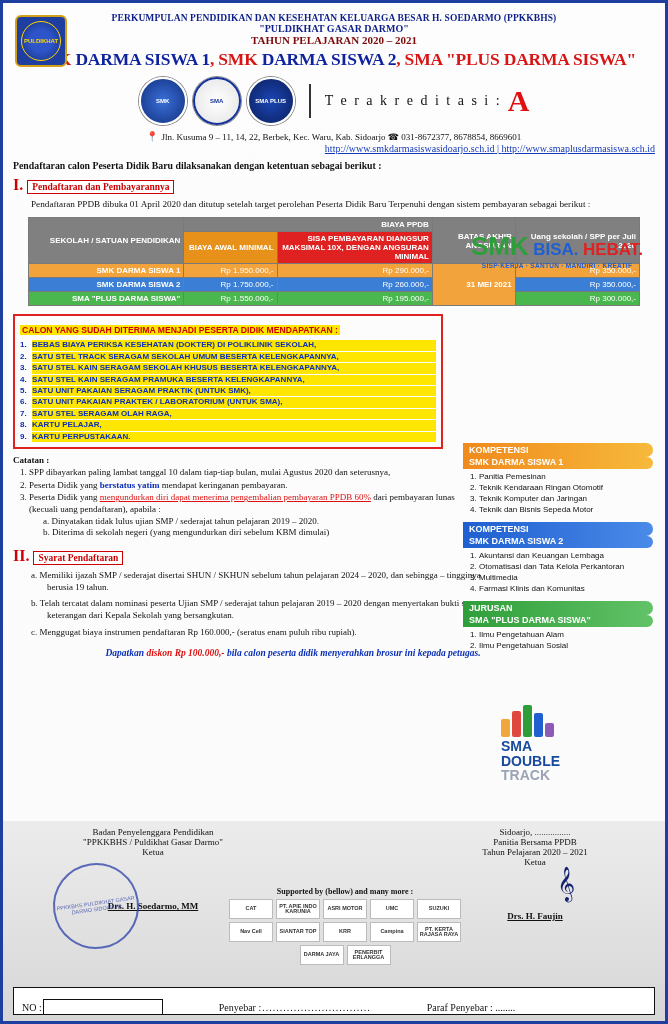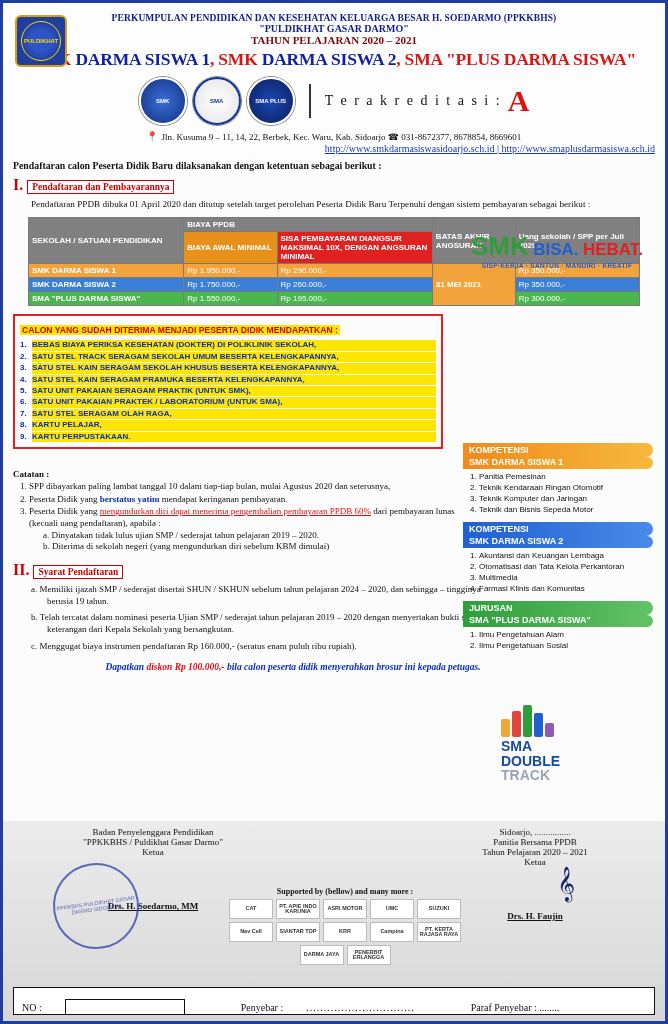--- a/index.html
+++ b/index.html
@@ -83,21 +83,21 @@
     display:inline-block; border:1px solid #c00; color:#c00; font-weight:bold;
     font-size:9.5px; padding:1px 4px; background:#fff;
   }
   .para { font-size:9.2px; margin:4px 0 0 18px; line-height:1.35; }
   
   table.biaya {
     width:612px; margin:7px auto 0 auto; border-collapse:collapse;
     font-family:"Liberation Sans", sans-serif; font-size:8px;
   }
   table.biaya th, table.biaya td {
-    border:1px solid #7a7a7a; text-align:left; padding:2px 3px; color:#fff;
+    border:1px solid #7a7a7a; text-align:right; padding:2px 3px; color:#fff;
   }
   .th-grey { background:#808080; font-weight:bold; }
   .th-orange { background:#e8911a; }
   .th-red { background:#e02121; }
   .row-orange td { background:#f2a33c; }
   .row-blue td { background:#3a7fd5; }
   .row-green td { background:#49b64e; }
   .cell-red { background:#e02121; font-weight:bold; }
   .school-name { font-weight:bold; }
   
@@ -130,21 +130,21 @@
     color:#fff; font-weight:bold; font-size:9px; padding:2px 6px;
     border-radius:0 8px 8px 0;
   }
   .panel-orange { background:linear-gradient(90deg,#f08a1c,#f6b93b); }
   .panel-blue { background:linear-gradient(90deg,#1f5fd0,#4a8ae8); }
   .panel-green { background:linear-gradient(90deg,#2f9e3a,#62c267); }
   .panel-sub { font-weight:bold; font-size:9px; padding:0 6px 2px 6px; color:#fff; }
   .panel-list { margin:3px 0 8px 0; padding-left:16px; font-size:8px; color:#111; }
   .panel-list li { margin-bottom:2px; }
   
-  .notes { margin-top:20px; font-size:9px; }
+  .notes { margin-top:6px; font-size:9px; }
   .notes-title { font-weight:bold; font-size:9px; }
   .notes ol { margin:2px 0 0 0; padding-left:16px; }
   .notes li { margin-bottom:1px; line-height:1.3; }
   .notes .sub { padding-left:14px; }
   .hl-blue { color:#0b2fb5; font-weight:bold; }
   .hl-red { color:#d11; text-decoration:underline; }
   .sec2 { margin-top:8px; }
   .syarat { margin:4px 0 0 18px; font-size:9px; line-height:1.35; width:470px;}
   .syarat p { margin:0 0 4px 0; padding-left:16px; text-indent:-16px;}
   .diskon {
@@ -198,21 +198,21 @@
   .sponsor {
     width:44px; height:20px; border:1px solid #bbb; background:#fff;
     font-size:5.5px; font-weight:bold; display:flex; align-items:center; justify-content:center;
     font-family:"Liberation Sans", sans-serif; color:#333; text-align:center; line-height:1;
   }
   .bottom-bar {
     position:absolute; left:10px; right:10px; bottom:6px; height:28px;
     border:1px solid #111; display:flex; align-items:center; font-size:10px;
     background:#fff;
   }
-  .bb-cell { padding:0 8px; display:flex; align-items:center; gap:23px;margin-top:12px; }
+  .bb-cell { padding:0 8px; display:flex; align-items:center; gap:1px;margin-top:12px; }
   .bb-input { border:1px solid #111; width:120px; height:16px; background:#fff; }
   .bb-dots { letter-spacing:1px; }
 </style>
 </head>
 <body>
 
 <div class="page">
 
   <div class="header">
     <div class="crest">

